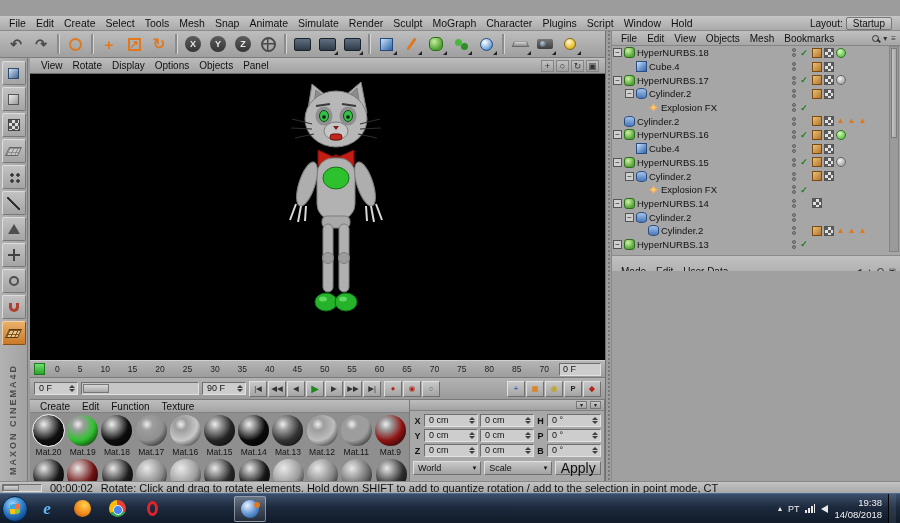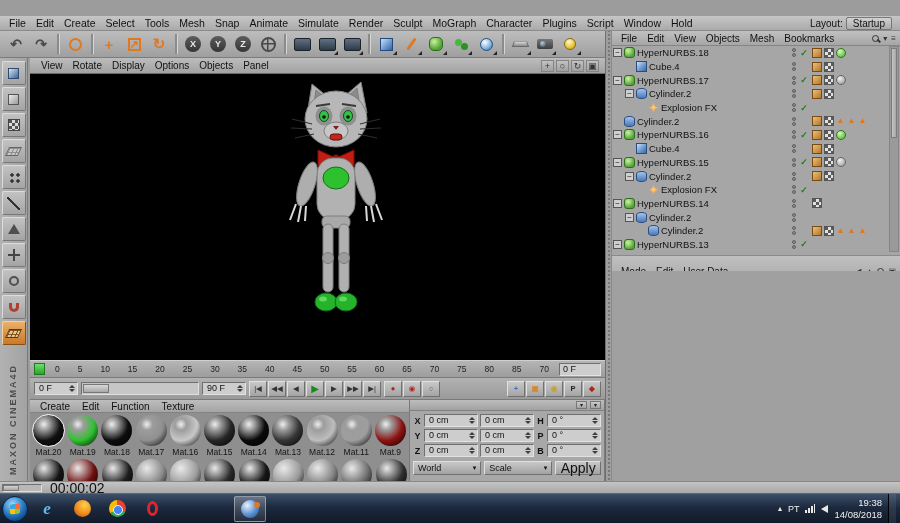--- a/index.html
+++ b/index.html
@@ -172,21 +172,21 @@
   .warn{color:#e07818;font-size:8px;width:9px;line-height:10px;text-align:center;flex:0 0 auto;}
   #om-scroll{position:absolute;right:1px;top:15px;width:10px;height:206px;background:#9a9a9a;border:1px solid #858585;}
   #om-thumb{margin:1px;height:90px;background:linear-gradient(90deg,#c4c4c4,#a6a6a6);border:1px solid #7c7c7c;}
   #attr-header{position:absolute;left:6px;right:0;top:224px;height:15px;background:linear-gradient(#c0c0c0,#a6a6a6);
     border-top:1px solid #8a8a8a;border-bottom:1px solid #858585;display:flex;align-items:center;font-size:10px;padding:15px 4px;gap:1px;}
   #attr-header-icons{margin-left:auto;display:flex;gap:4px;align-items:center;}
   #attr-body{position:absolute;left:6px;right:0;top:240px;bottom:0;background:#a0a0a0;}
 
   
   #statusbar{left:0;top:481px;width:900px;height:12px;background:linear-gradient(#c4c4c4,#a8a8a8);
-    border-top:1px solid #888;display:flex;align-items:center;gap:8px;padding:0 2px;font-size:14px;white-space:nowrap;overflow:hidden;}
+    border-top:1px solid #888;display:flex;align-items:center;gap:8px;padding:0 2px;font-size:11px;white-space:nowrap;overflow:hidden;}
   #status-scroll{width:40px;height:8px;background:#b8b8b8;border:1px solid;border-color:#707070 #e0e0e0 #e0e0e0 #707070;flex:0 0 auto;display:flex;}
   #status-scroll i{width:16px;height:6px;background:linear-gradient(#d2d2d2,#a8a8a8);border:1px solid #7a7a7a;display:block;}
 
   
   #taskbar{left:0;top:493px;width:900px;height:30px;background:linear-gradient(#3c4f6b,#1d2a3e 45%,#101a29);
     border-top:1px solid #4a6a94;display:flex;align-items:center;gap:3px;padding:0 2px;}
   #start-orb{width:26px;height:26px;border-radius:50%;flex:0 0 auto;
     background:radial-gradient(circle at 40% 30%,#9fd8ff,#2a7ac0 48%,#0a3a78 85%);border:1px solid #06224a;
     display:flex;align-items:center;justify-content:center;}
   .orb-flag{width:10px;height:10px;border-radius:2px;transform:skewY(-6deg);
@@ -942,20 +942,21 @@
       </span>
     </div>
     <div id="attr-body"></div>
   </div>
 
   <div id="statusbar" class="abs">
     <span id="status-scroll">
         <i></i>
       </span>
     <span>00:00:02</span>
+    <span>Rotate: Click and drag to rotate elements. Hold down SHIFT to add to quantize rotation / add to the selection in point mode, CT</span>
   </div>
 
   <div id="taskbar" class="abs">
     <div id="start-orb">
         <span class="orb-flag"></span>
       </div>
     <div class="task-icon">
         <span class="ie-e">e</span>
       </div>
     <div class="task-icon">

